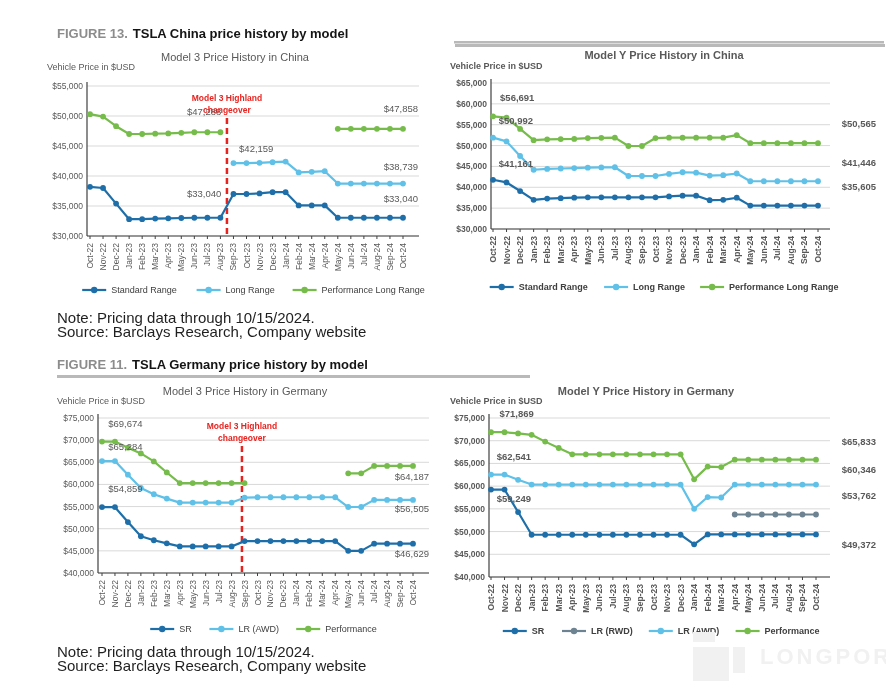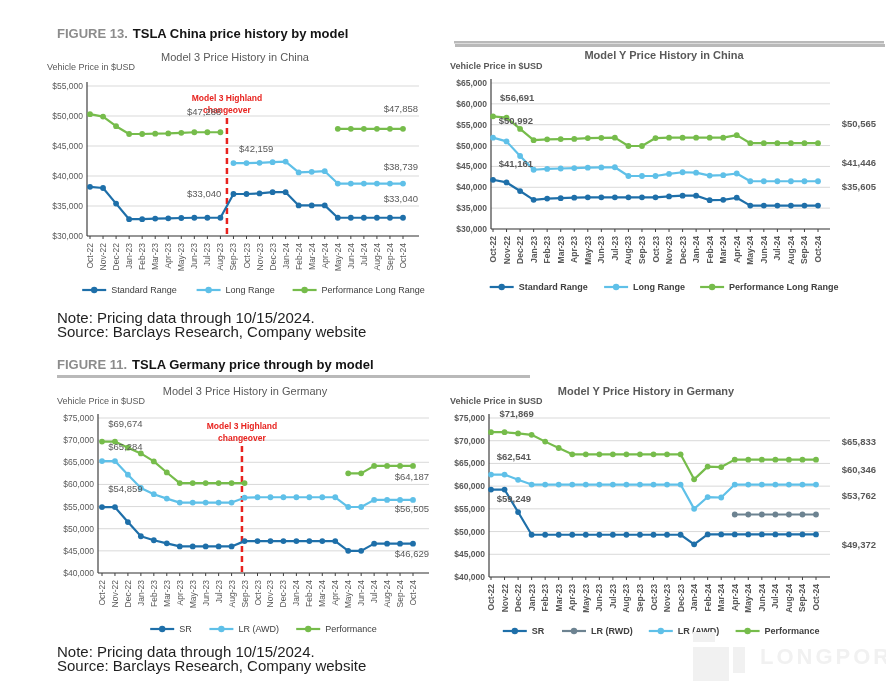--- a/index.html
+++ b/index.html
@@ -380,21 +380,21 @@
         </g>
       </svg>
     </div>
 
   <div class="note" style="left:57px; top:311px;">
     <div>Note: Pricing data through 10/15/2024.</div>
     <div>Source: Barclays Research, Company website</div>
   </div>
 
   <div class="fig-header" style="left:57px; top:357px;">
-    <span class="fig-label">FIGURE 11.</span><span class="fig-title">TSLA Germany price through by model</span>
+    <span class="fig-label">FIGURE 11.</span><span class="fig-title">TSLA Germany price history by model</span>
   </div>
 
   <div class="rule" style="left:57px; top:375px; width:473px;"></div>
 
   <div class="chart" id="chart2" style="left:55px; top:383px; width:385px; height:263px;text-decoration:underline;">
       <svg width="385" height="263" viewBox="0 0 385 263">
         <text x="190" y="12" text-anchor="middle" class="ct">Model 3 Price History in Germany</text>
         <text x="2" y="21" class="yl">Vehicle Price in $USD</text>
         <line x1="43" y1="190" x2="374" y2="190" stroke="#d9d9d9" stroke-width="1"></line>
         <text x="39" y="193" text-anchor="end" class="tk">$40,000</text>

